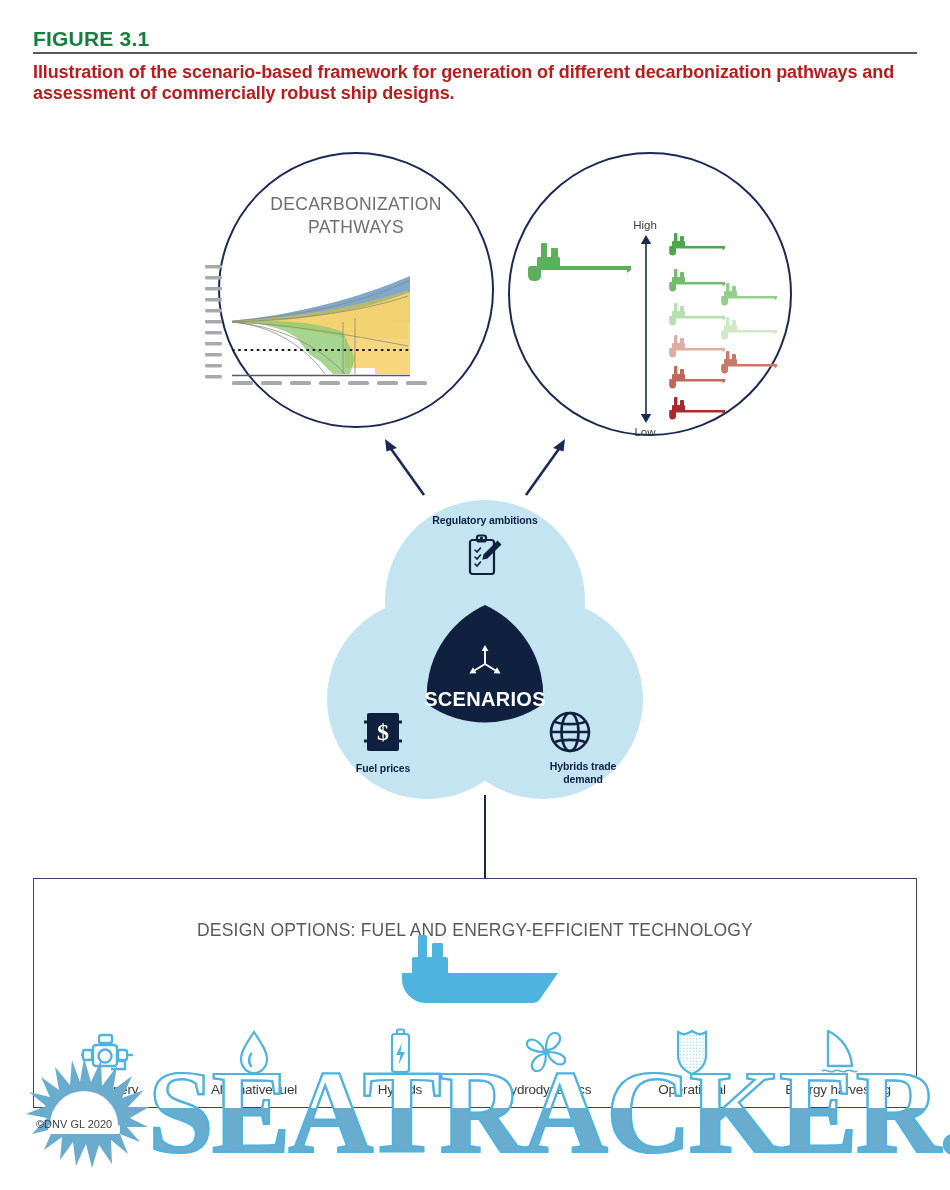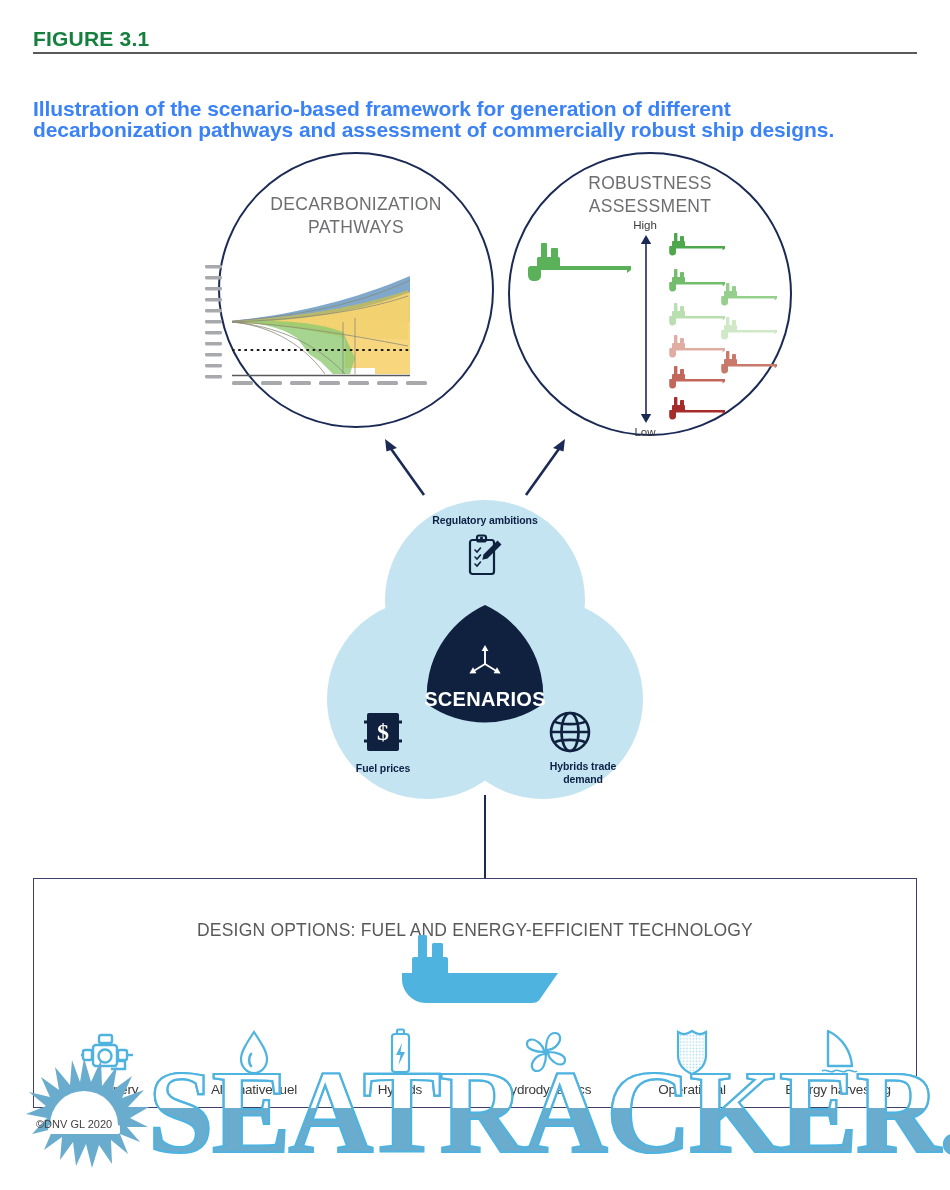--- a/index.html
+++ b/index.html
@@ -11,22 +11,22 @@
 
   
   .fig-label{
     position:absolute;left:33px;top:27px;font-size:21px;letter-spacing:.2px;
     color:#15803d;font-weight:700;
   }
   .rule{
     position:absolute;left:33px;top:52px;width:884px;height:2px;background:#58595b;
   }
   .fig-caption{
-    position:absolute;left:33px;top:62px;width:862px;font-size:21px;line-height:21px;
-    font-weight:700;color:#3b82f6;letter-spacing:-.1px;margin-top:36px;
+    position:absolute;left:33px;top:62px;width:862px;font-size:18px;line-height:21px;
+    font-weight:700;color:#b91c1c;letter-spacing:-.1px;
   }
 
   
   .circ{
     position:absolute;border-radius:50%;border:2.2px solid #1b2a55;box-sizing:border-box;
     background:#fff;
   }
   .ttl{
     position:absolute;text-align:center;color:#6d6e71;font-size:17.5px;line-height:23px;
     letter-spacing:.3px;font-weight:400;
@@ -125,24 +125,20 @@
       <rect x="56" y="119" width="21" height="4" rx="1.5"></rect>
       <rect x="85" y="119" width="21" height="4" rx="1.5"></rect>
       <rect x="114" y="119" width="21" height="4" rx="1.5"></rect>
       <rect x="143" y="119" width="21" height="4" rx="1.5"></rect>
       <rect x="172" y="119" width="21" height="4" rx="1.5"></rect>
       <rect x="201" y="119" width="21" height="4" rx="1.5"></rect>
     </g>
   </svg>
 
   <div class="circ" style="left:508px;top:152px;width:284px;height:284px;"></div>
-  <div class="ttl" style="left:508px;top:172px;width:284px;">
-    <span>ROBUSTNESS</span><br>
-    <span>ASSESSMENT</span>
-  </div>
 
   <div style="position:absolute;left:605px;top:219px;width:80px;text-align:center;font-size:11.5px;color:#3b3b3b;">High</div>
   <div style="position:absolute;left:605px;top:426px;width:80px;text-align:center;font-size:11.5px;color:#3b3b3b;">Low</div>
 
   <svg style="position:absolute;left:637px;top:233px;" width="18" height="192" viewBox="0 0 18 192">
     <line x1="9" y1="8" x2="9" y2="184" stroke="#1b2a55" stroke-width="1.6"></line>
     <path d="M9,2 L3.8,11 L14.2,11 Z" fill="#1b2a55"></path>
     <path d="M9,190 L3.8,181 L14.2,181 Z" fill="#1b2a55"></path>
   </svg>
 

